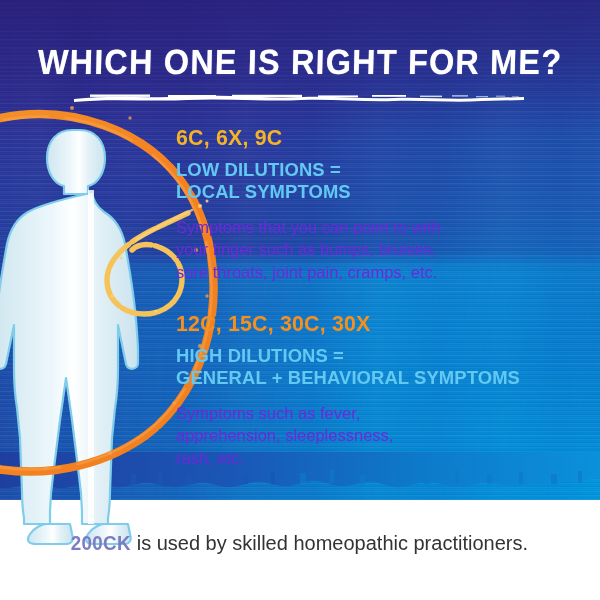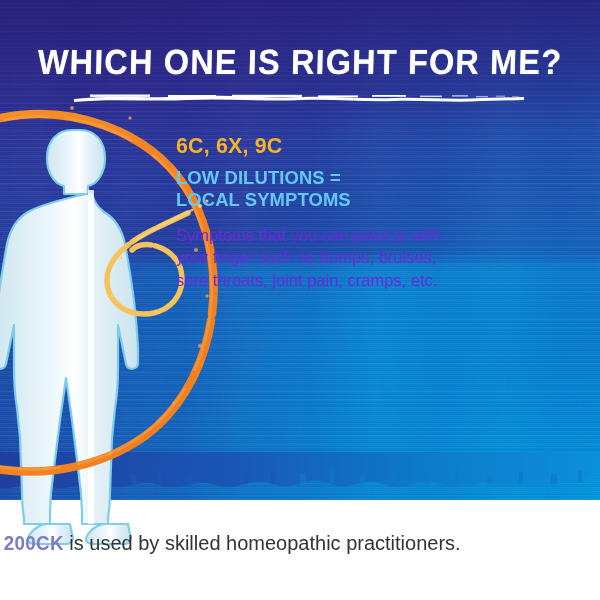--- a/index.html
+++ b/index.html
@@ -107,21 +107,21 @@
     transform:scaleX(.93) skewX(-1.5deg);
     transform-origin:center;
     text-shadow:0 0 1px rgba(255,255,255,.5);
   }
   .title-rule{
     position:absolute;left:72px;top:93px;width:456px;height:11px;
   }
 
   
   .content{
-    position:absolute;left:176px;top:134px;width:410px;
+    position:absolute;left:176px;top:126px;width:410px;
   }
   .block{margin:0 0 0 0;}
   .dose{
     font-size:22px;
     font-weight:bold;
     letter-spacing:.2px;
     line-height:1.12;
     margin:0;
     transform:scaleX(.97);
     transform-origin:left center;
@@ -144,21 +144,21 @@
     color:#6d28d9;
     line-height:1.38;
     margin:13px 0 0 0;
     white-space:pre-line;
     font-weight:normal;
   }
   .block2{margin-top:28px;}
 
   
   .footer{
-    position:absolute;left:0;top:533px;width:528px;text-align:left;
+    position:absolute;left:0;top:533px;width:528px;text-align:right;
     font-size:20px;color:#333333;line-height:1;
   }
   .footer .code{
     color:#7c7cc4;font-weight:bold;letter-spacing:.3px;
     transform:scaleX(.94);display:inline-block;transform-origin:right center;
   }
 </style>
 </head>
 <body>
 
@@ -334,20 +334,28 @@
 
     <div class="block">
       <p class="dose gold">6C, 6X, 9C</p>
       <p class="sub">LOW DILUTIONS =
 LOCAL SYMPTOMS</p>
       <p class="body">Symptoms that you can point to with
 your finger such as bumps, bruises,
 sore throats, joint pain, cramps, etc.</p>
     </div>
 
+    <div class="block block2">
+      <p class="dose orange">12C, 15C, 30C, 30X</p>
+      <p class="sub">HIGH DILUTIONS  =
+GENERAL + BEHAVIORAL SYMPTOMS</p>
+      <p class="body">Symptoms such as fever,
+apprehension, sleeplessness,
+rash, etc.</p>
+    </div>
 
   </div>
 
   <div class="footer">
     <span class="code">200CK</span><span> is used by skilled homeopathic practitioners.</span>
   </div>
 
 </div>
 
 </body></html>

